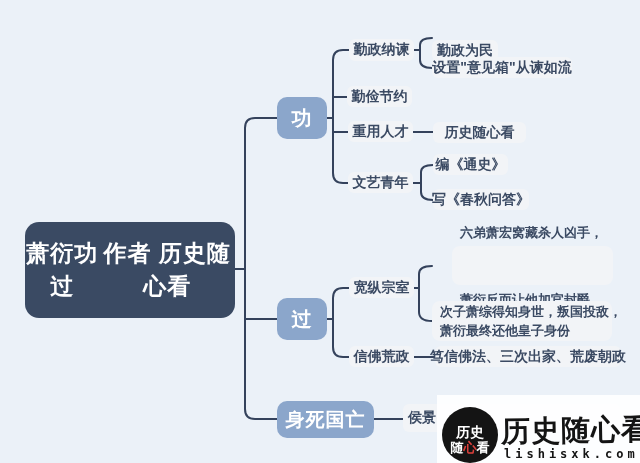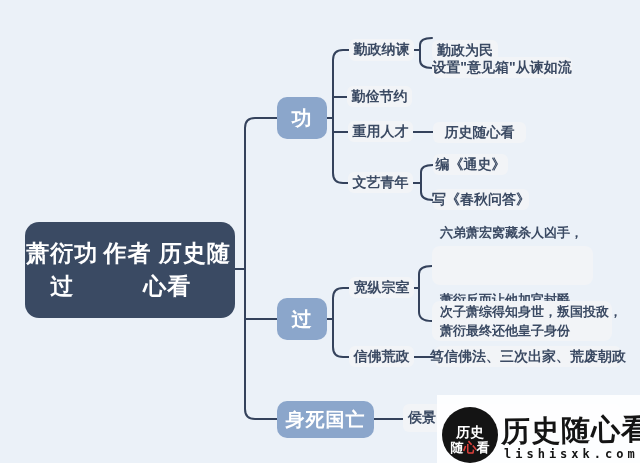--- a/index.html
+++ b/index.html
@@ -93,21 +93,21 @@
   <div class="node leaf" style="left:432px;top:27px;width:66px;height:21px;margin-top:13px;">勤政为民</div>
   <div class="node leaf" style="left:432px;top:57px;width:140px;height:21px;">设置"意见箱"从谏如流</div>
   <div class="node leaf" style="left:347px;top:86px;width:65px;height:21px;">勤俭节约</div>
   <div class="node leaf" style="left:348px;top:121px;width:65px;height:21px;">重用人才</div>
   <div class="node leaf" style="left:433px;top:122px;width:93px;height:21px;">历史随心看</div>
   <div class="node leaf" style="left:348px;top:172px;width:65px;height:21px;">文艺青年</div>
   <div class="node leaf" style="left:433px;top:154px;width:75px;height:21px;">编《通史》</div>
   <div class="node leaf" style="left:433px;top:189px;width:96px;height:21px;text-align:center;">写《春秋问答》</div>
 
   <div class="node leaf" style="left:349px;top:277px;width:65px;height:21px;">宽纵宗室</div>
-  <div class="node leaf para" style="left:432px;top:246px;width:161px;height:39px;gap:48px;">
+  <div class="node leaf para" style="left:452px;top:246px;width:161px;height:39px;gap:48px;">
     <span>六弟萧宏窝藏杀人凶手，</span>
     <span>萧衍反而让他加官封爵。</span>
   </div>
   <div class="node leaf para" style="left:432px;top:301px;width:180px;height:40px;">
     <span>次子萧综得知身世，叛国投敌，</span>
     <span>萧衍最终还他皇子身份</span>
   </div>
   <div class="node leaf" style="left:349px;top:346px;width:65px;height:21px;">信佛荒政</div>
   <div class="node leaf" style="left:435px;top:346px;width:186px;height:21px;">笃信佛法、三次出家、荒废朝政</div>
 

